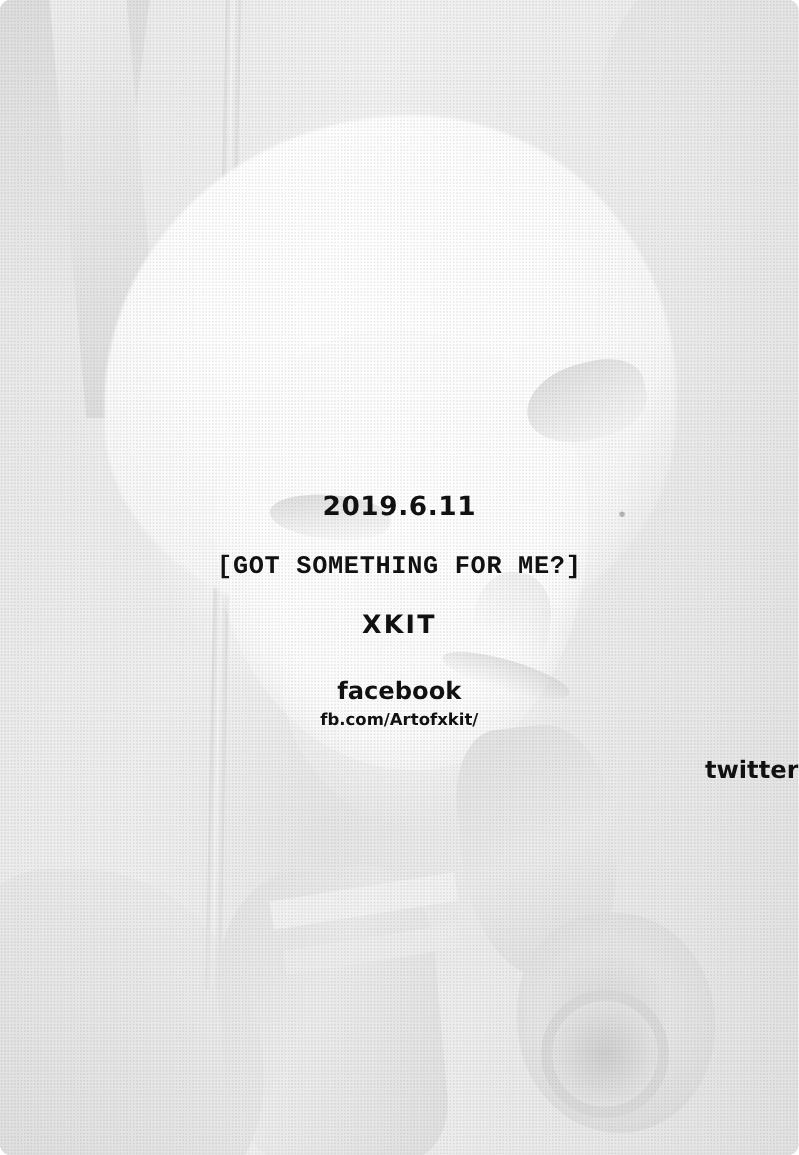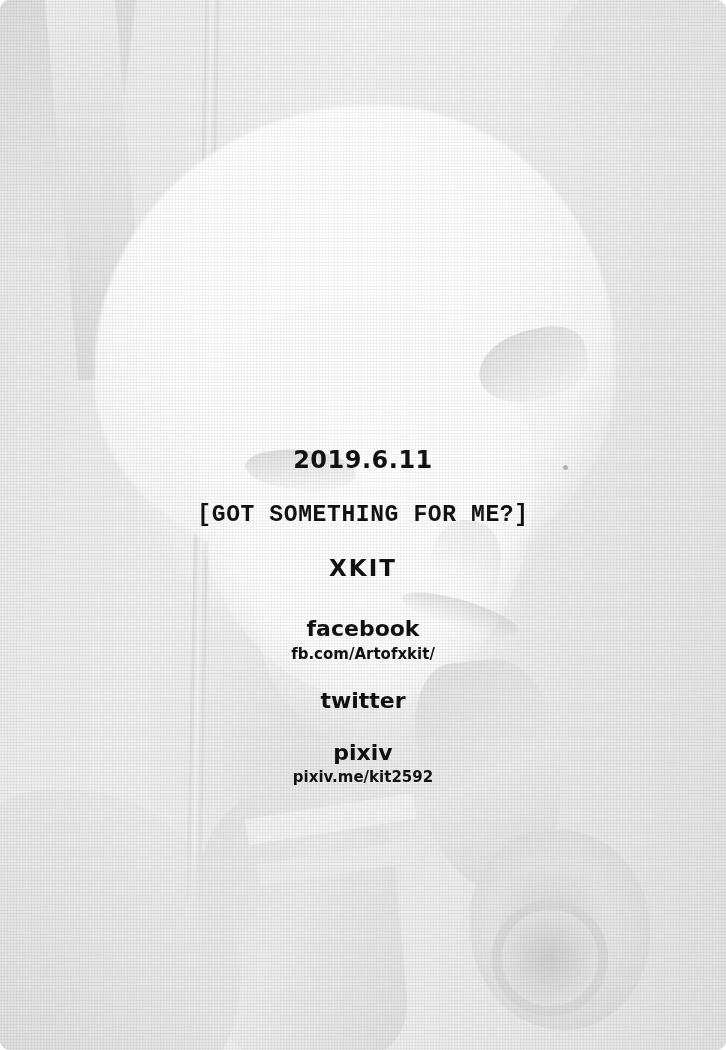--- a/index.html
+++ b/index.html
@@ -235,21 +235,21 @@
   .social-name {
     font-size: 22px;
     font-weight: bold;
     line-height: 1.35;
   }
   .social-handle {
     font-size: 15px;
     font-weight: bold;
     line-height: 1.35;
   }
-  .social + .social { margin-top: 11px; }
+  .social + .social { margin-top: 11px; text-align: right; }
 </style>
 </head>
 <body>
 
 <div class="page">
 
   <div class="art">
     <div class="art-base"></div>
     <div class="art-corner-tr"></div>
     <div class="art-panelA"></div>
@@ -281,19 +281,15 @@
 
     <div class="social">
       <div class="social-name">facebook</div>
       <div class="social-handle">fb.com/Artofxkit/</div>
     </div>
 
     <div class="social">
       <div class="social-name">twitter</div>
     </div>
 
-    <div class="social">
-      <div class="social-name">pixiv</div>
-      <div class="social-handle">pixiv.me/kit2592</div>
-    </div>
   </div>
 
 </div>
 
 </body></html>

